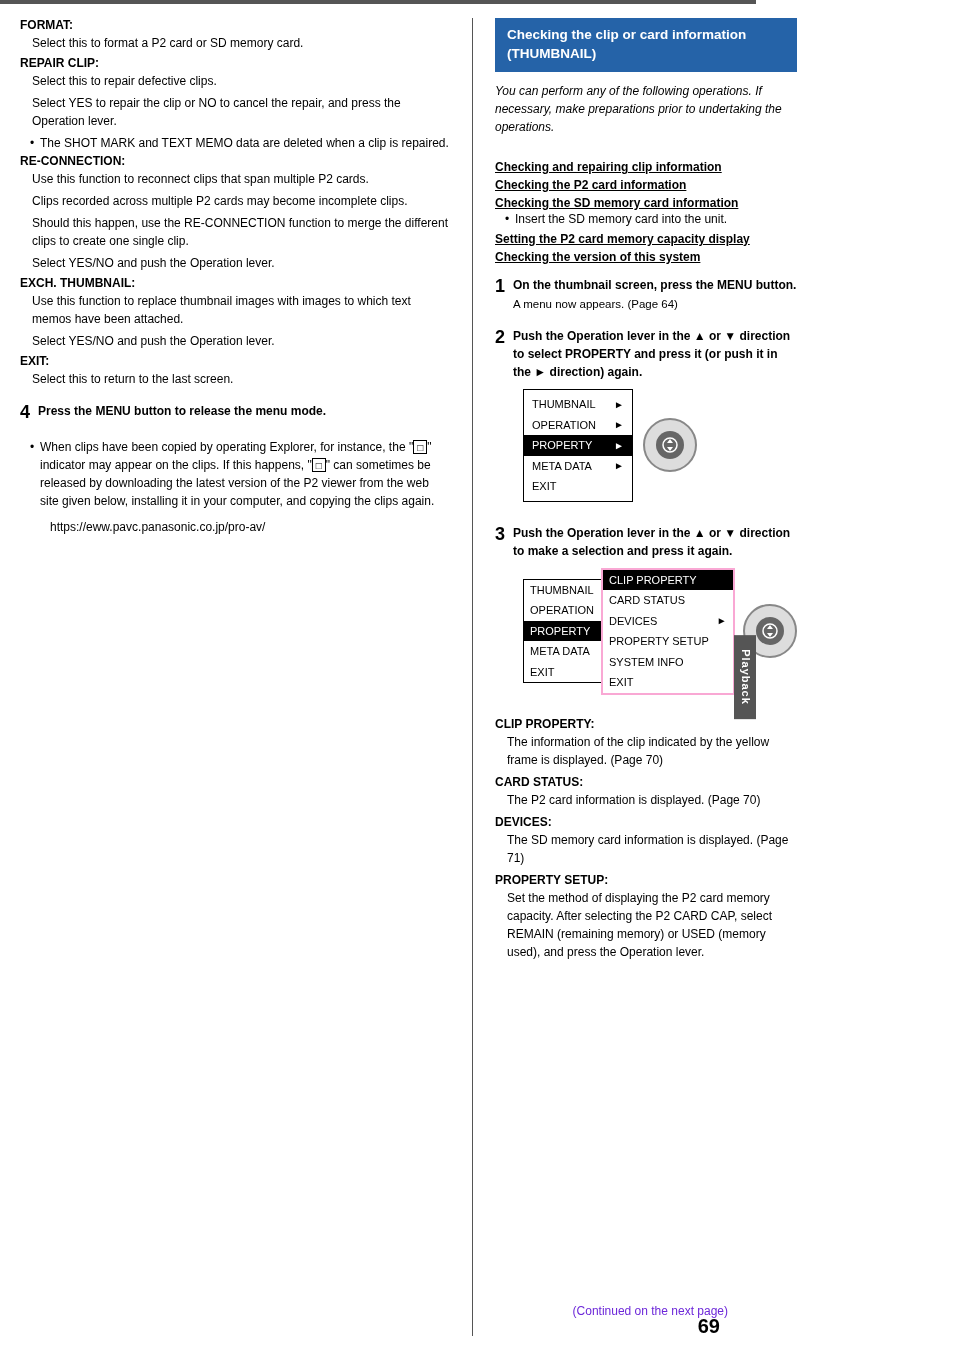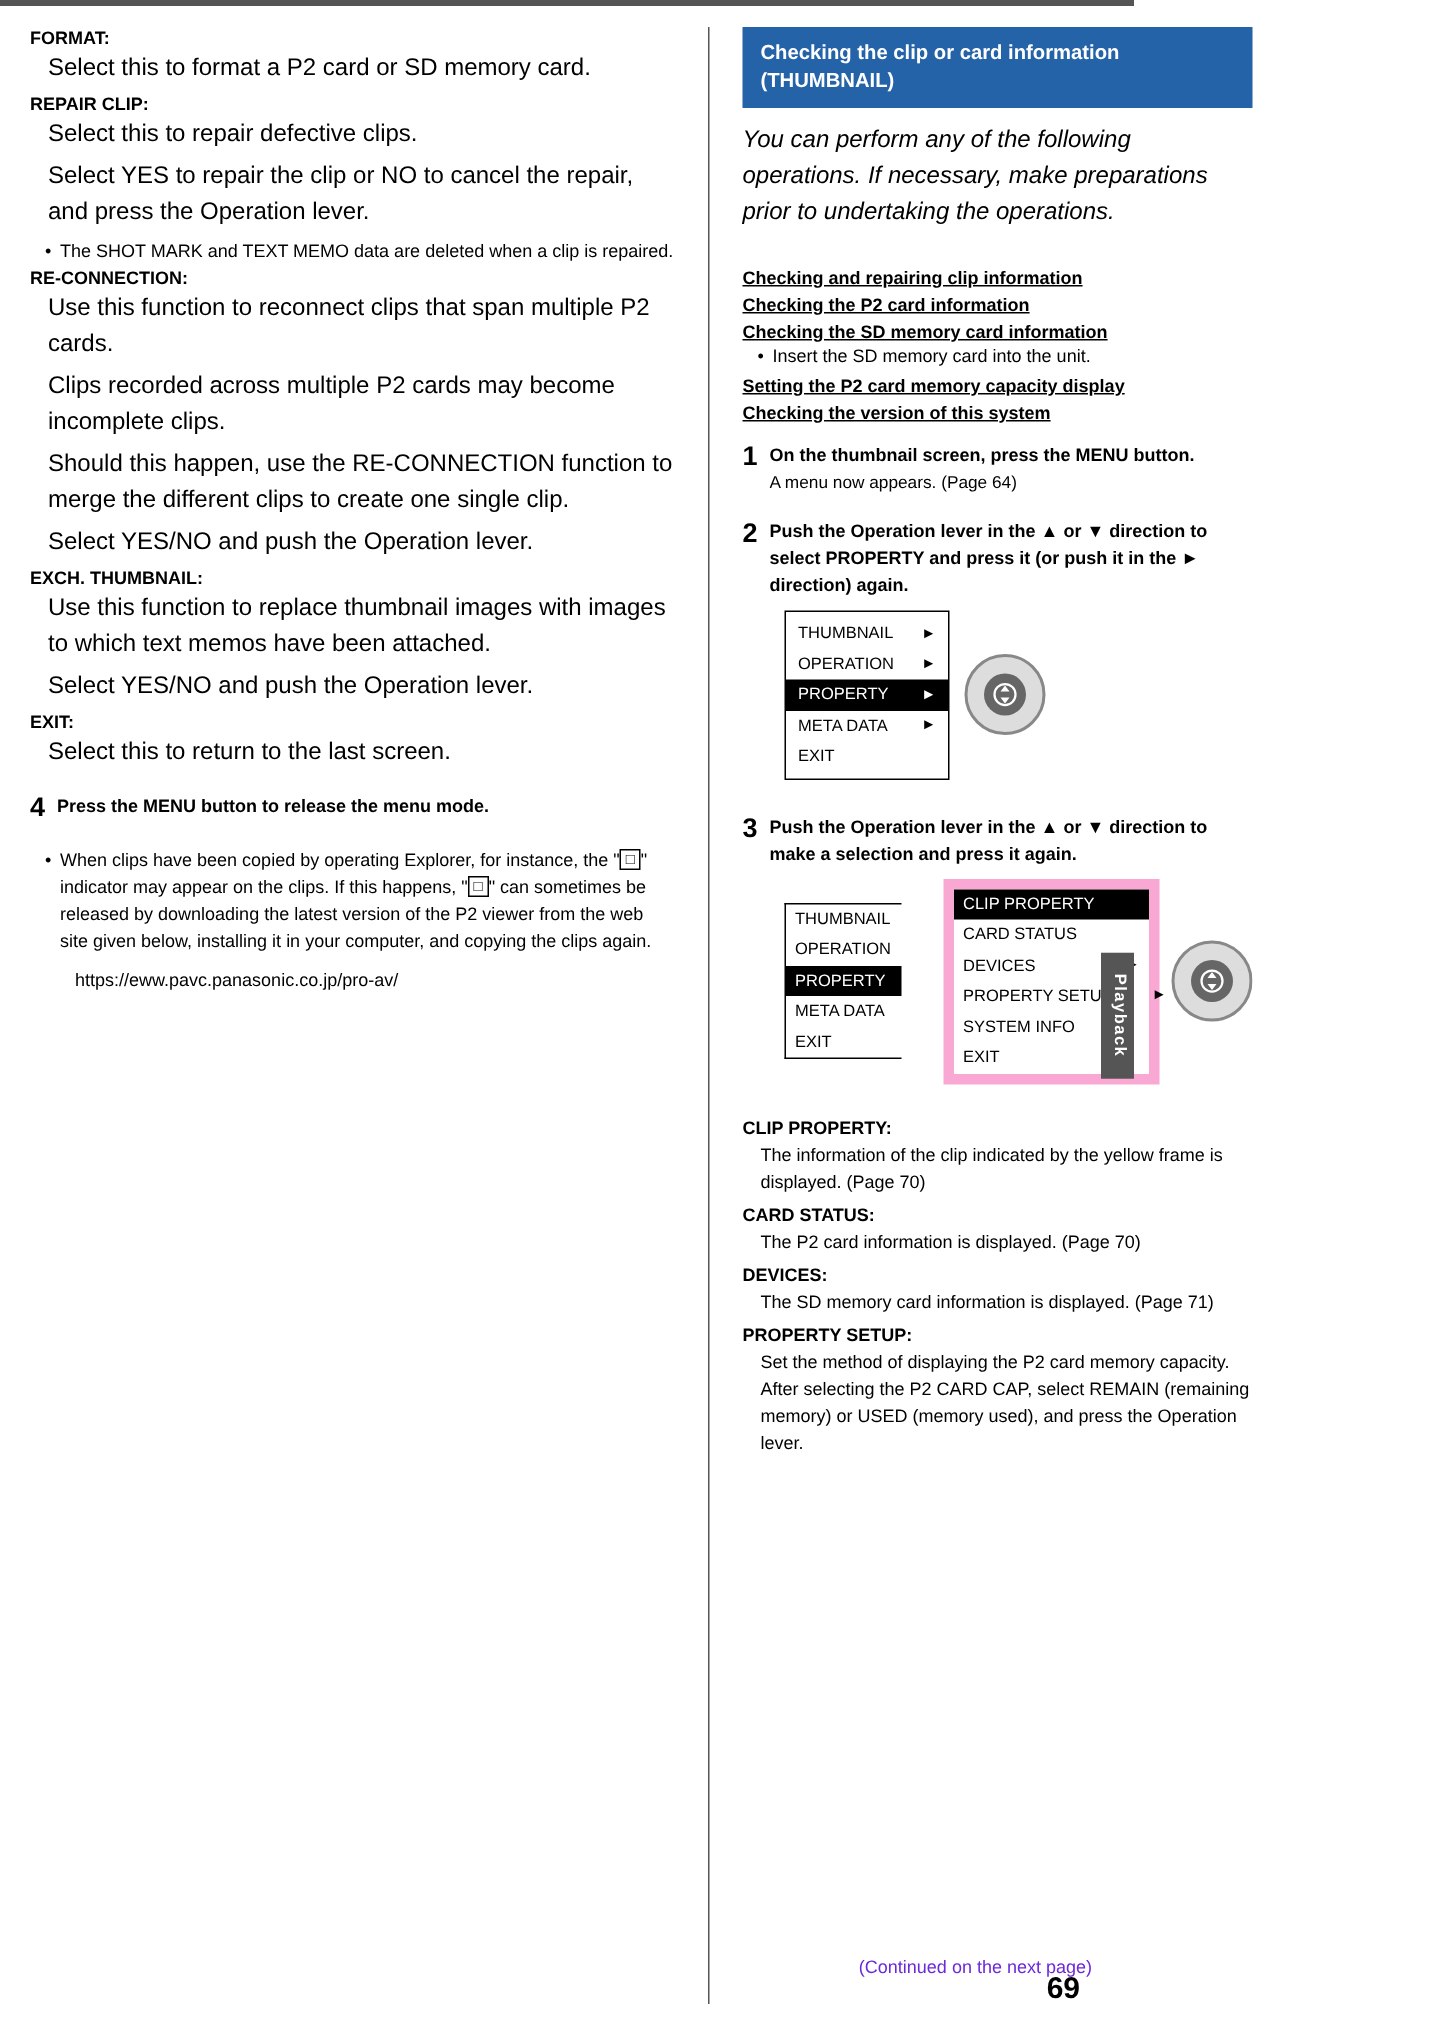--- a/index.html
+++ b/index.html
@@ -58,21 +58,21 @@
     .section-heading {
       font-weight: bold;
       font-size: 12px;
       margin-top: 10px;
       margin-bottom: 2px;
     }
     .section-heading:first-child {
       margin-top: 0;
     }
     p {
-      font-size: 16px;
+      font-size: 12px;
       line-height: 1.5;
       margin-bottom: 4px;
       padding-left: 12px;
     }
     .bullet-item {
       font-size: 12px;
       line-height: 1.5;
       padding-left: 20px;
       position: relative;
       margin-bottom: 2px;
@@ -176,24 +176,23 @@
       margin: 8px 0 8px 10px;
       align-items: center;
     }
     .submenu-left {
       border: 1px solid #000;
       border-right: none;
       min-width: 78px;
       font-size: 11px;
     }
     .submenu-right {
-      border: 7px solid #f9a8d4;
+      border: 2px solid #f9a8d4;
       min-width: 110px;
       font-size: 11px;
-      margin-left: 28px;
     }
     .submenu-item {
       padding: 2px 6px;
       font-size: 11px;
       white-space: nowrap;
     }
     .submenu-item.highlighted {
       background: #000;
       color: #fff;
     }

